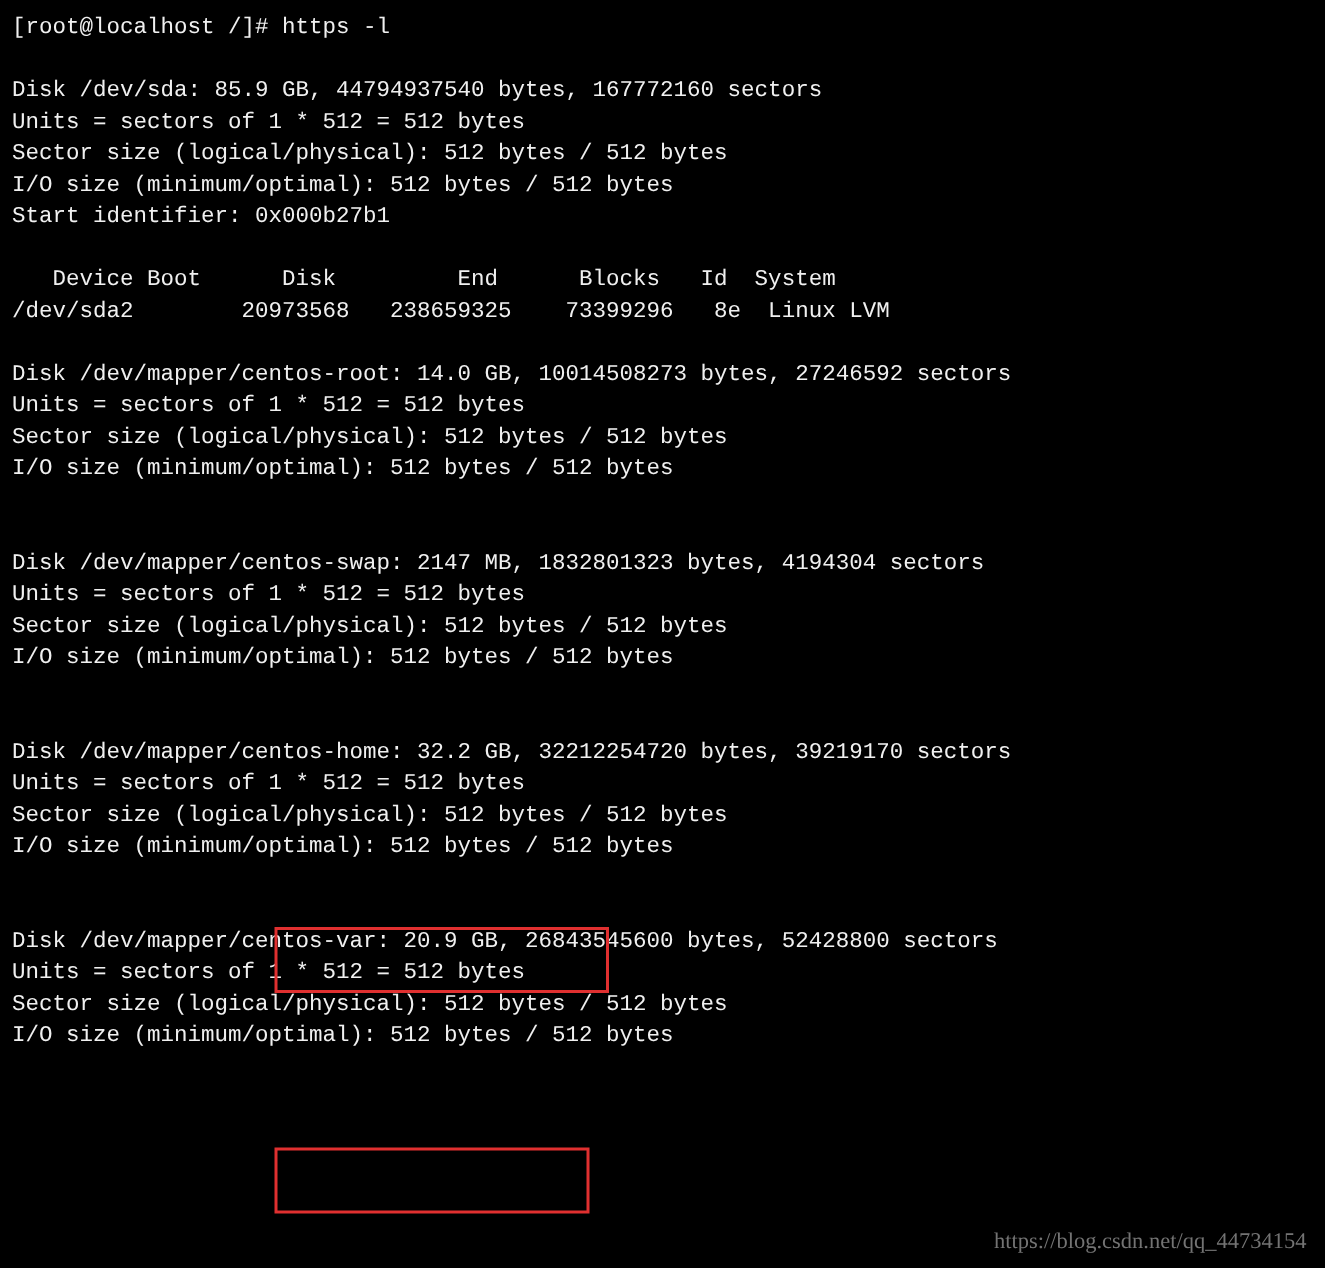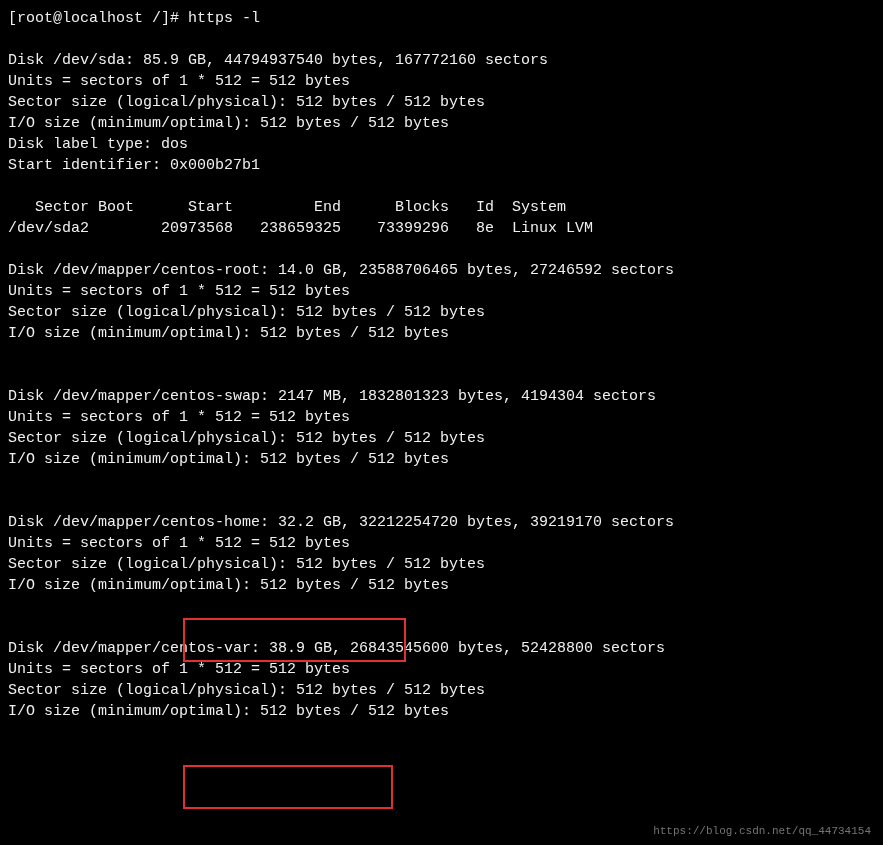--- a/index.html
+++ b/index.html
@@ -22,66 +22,65 @@
     position: absolute;
     border: 2px solid #e03030;
     background: transparent;
     pointer-events: none;
   }
   .watermark {
     position: absolute;
     right: 12px;
     bottom: 6px;
     color: #9a9a9a;
-    font-size: 11px;
-    font-family: Liberation Mono, monospace;
+    font-size: 15px;
+    font-family: Liberation Serif, serif;
     opacity: 0.75;
   }
 </style>
 </head>
 <body>
 
 <div>
   <div class="line"><span>[root@localhost /]#</span> <span>https -l</span></div>
   <div class="line"> </div>
 
   <div class="line">Disk /dev/sda: 85.9 GB, 44794937540 bytes, 167772160 sectors</div>
   <div class="line">Units = sectors of 1 * 512 = 512 bytes</div>
   <div class="line">Sector size (logical/physical): 512 bytes / 512 bytes</div>
   <div class="line">I/O size (minimum/optimal): 512 bytes / 512 bytes</div>
-  <div class="line">Disk label type: dos</div>
   <div class="line">Start identifier: 0x000b27b1</div>
   <div class="line"> </div>
 
-  <div class="line">   Sector Boot      Start         End      Blocks   Id  System</div>
+  <div class="line">   Device Boot      Disk         End      Blocks   Id  System</div>
   <div class="line">/dev/sda2        20973568   238659325    73399296   8e  Linux LVM</div>
   <div class="line"> </div>
 
-  <div class="line">Disk /dev/mapper/centos-root: 14.0 GB, 23588706465 bytes, 27246592 sectors</div>
+  <div class="line">Disk /dev/mapper/centos-root: 14.0 GB, 10014508273 bytes, 27246592 sectors</div>
   <div class="line">Units = sectors of 1 * 512 = 512 bytes</div>
   <div class="line">Sector size (logical/physical): 512 bytes / 512 bytes</div>
   <div class="line">I/O size (minimum/optimal): 512 bytes / 512 bytes</div>
   <div class="line"> </div>
   <div class="line"> </div>
 
   <div class="line">Disk /dev/mapper/centos-swap: 2147 MB, 1832801323 bytes, 4194304 sectors</div>
   <div class="line">Units = sectors of 1 * 512 = 512 bytes</div>
   <div class="line">Sector size (logical/physical): 512 bytes / 512 bytes</div>
   <div class="line">I/O size (minimum/optimal): 512 bytes / 512 bytes</div>
   <div class="line"> </div>
   <div class="line"> </div>
 
   <div class="line">Disk /dev/mapper/centos-home: 32.2 GB, 32212254720 bytes, 39219170 sectors</div>
   <div class="line">Units = sectors of 1 * 512 = 512 bytes</div>
   <div class="line">Sector size (logical/physical): 512 bytes / 512 bytes</div>
   <div class="line">I/O size (minimum/optimal): 512 bytes / 512 bytes</div>
   <div class="line"> </div>
   <div class="line"> </div>
 
-  <div class="line">Disk /dev/mapper/centos-var: 38.9 GB, 26843545600 bytes, 52428800 sectors</div>
+  <div class="line">Disk /dev/mapper/centos-var: 20.9 GB, 26843545600 bytes, 52428800 sectors</div>
   <div class="line">Units = sectors of 1 * 512 = 512 bytes</div>
   <div class="line">Sector size (logical/physical): 512 bytes / 512 bytes</div>
   <div class="line">I/O size (minimum/optimal): 512 bytes / 512 bytes</div>
 </div>
 
 <div class="highlight-box" style="left:183px; top:618px; width:219px; height:40px;"></div>
 <div class="highlight-box" style="left:183px; top:765px; width:206px; height:40px;"></div>
 
 <div class="watermark">https://blog.csdn.net/qq_44734154</div>
 

